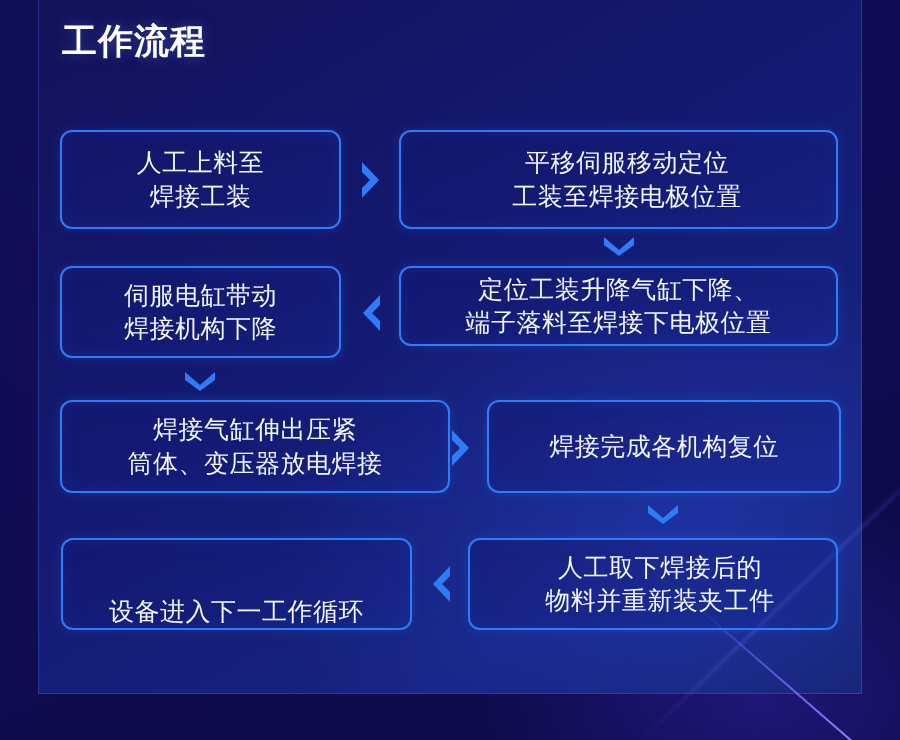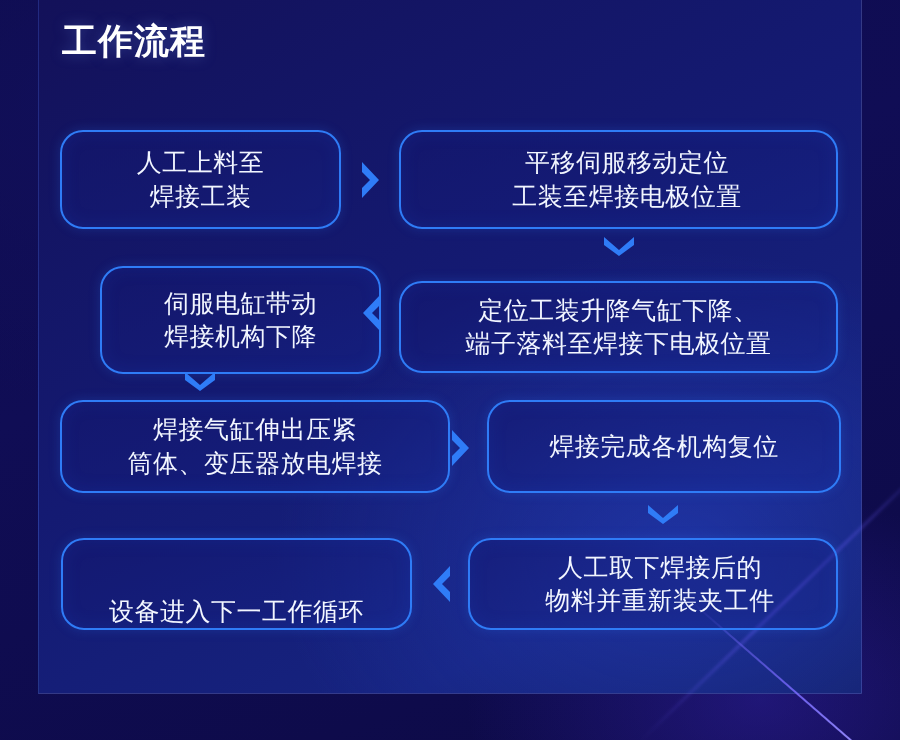--- a/index.html
+++ b/index.html
@@ -43,21 +43,21 @@
 
   .title{
     position:absolute;left:62px;top:20px;
     font-size:35px;font-weight:bold;color:#ffffff;
     letter-spacing:1px;line-height:1.2;
     text-shadow:0 0 14px rgba(120,160,255,0.35);
   }
 
   .box{
     position:absolute;box-sizing:border-box;
-    border:2px solid #2f7cf7;border-radius:23px;
+    border:2px solid #2f7cf7;border-radius:12px;
     background:linear-gradient(160deg,rgba(19,22,110,0.55),rgba(22,40,150,0.28));
     display:flex;align-items:center;justify-content:center;text-align:center;
     color:#f2f6ff;font-size:25px;line-height:1.34;
     letter-spacing:0.5px;
     box-shadow:0 0 12px rgba(47,124,247,0.22), inset 0 0 18px rgba(30,70,200,0.18);
   }
   .box span{display:block;padding:0 6px;}
 
   
   .arrow{position:absolute;color:#2f7cf7;line-height:1;font-weight:bold;}
@@ -93,34 +93,34 @@
       <span>工装至焊接电极位置</span>
     </div>
   </div>
 
   <div class="arrow" style="left:602px;top:234px;">
     <svg width="34" height="24" viewBox="0 0 34 24" aria-hidden="true">
       <path d="M2 3 L17 16 L32 3 L32 11 L17 22 L2 11 Z" fill="#2f7cf7"></path>
     </svg>
   </div>
 
-  <div class="box" style="left: 60px; top: 266px; width: 281px; height: 108px; border-color: rgb(47, 124, 247); margin-left: 40px;">
+  <div class="box" style="left: 60px; top: 266px; width: 281px; height: 92px; border-color: rgb(47, 124, 247);">
     <div>
       <span>伺服电缸带动</span>
       <span>焊接机构下降</span>
     </div>
   </div>
 
   <div class="arrow" style="left:358px;top:291px;">
     <svg width="26" height="44" viewBox="0 0 26 44" aria-hidden="true">
       <path d="M22 4 L5 22 L22 40 L22 30 L14 22 L22 14 Z" fill="#2f7cf7"></path>
     </svg>
   </div>
 
-  <div class="box" style="left: 399px; top: 266px; width: 439px; height: 92px; border-color: rgb(47, 124, 247); margin-top: 15px;">
+  <div class="box" style="left: 399px; top: 266px; width: 439px; height: 80px; border-color: rgb(47, 124, 247);">
     <div>
       <span>定位工装升降气缸下降、</span>
       <span>端子落料至焊接下电极位置</span>
     </div>
   </div>
 
   <div class="arrow" style="left:183px;top:369px;">
     <svg width="34" height="24" viewBox="0 0 34 24" aria-hidden="true">
       <path d="M2 3 L17 16 L32 3 L32 11 L17 22 L2 11 Z" fill="#2f7cf7"></path>
     </svg>

